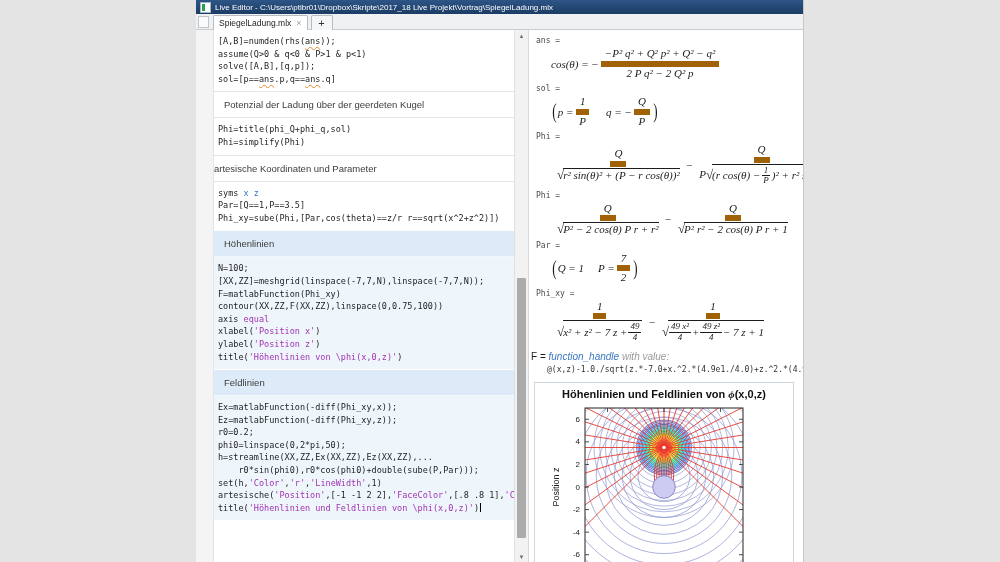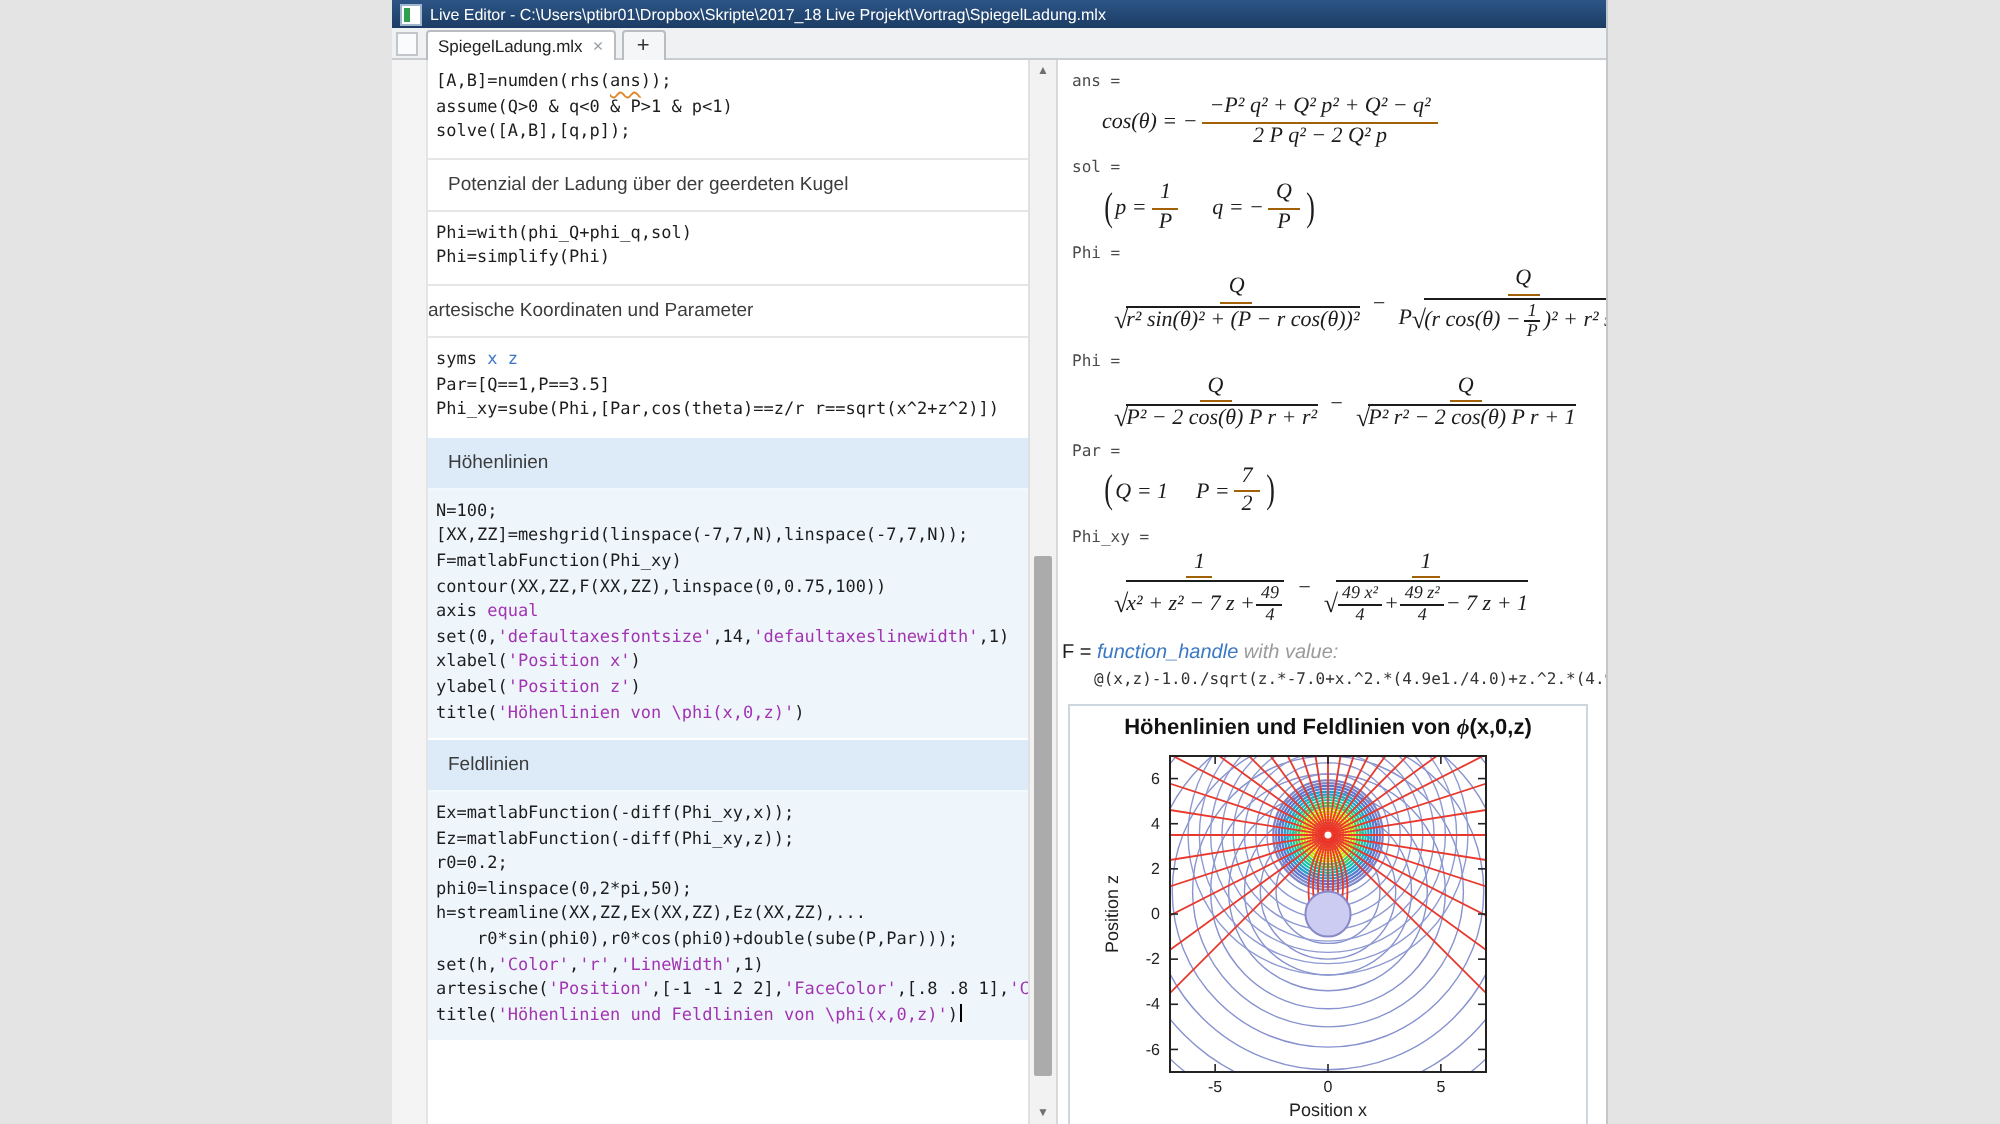--- a/index.html
+++ b/index.html
@@ -45,21 +45,21 @@
   .tok-b{color:#3b78c3;}
   .tok-w{text-decoration:underline wavy #e0882a 1px;text-underline-offset:2px;}
   .tok-caret{display:inline-block;border-left:1px solid #000;height:9px;margin-left:1px;vertical-align:-1px;}
   
   .out-pane{flex:1;background:#fff;border-left:1px solid #d8d8d8;overflow:hidden;position:relative;
     padding-top:1px;}
   .out-label{font-family:"DejaVu Sans Mono",monospace;font-size:8px;color:#4a4a4a;margin:5px 0 0 7px;white-space:pre;}
   .eq{font-family:"Liberation Serif",serif;font-style:italic;font-size:11px;color:#1c1c1c;
     margin:3px 0 4px 22px;display:flex;align-items:center;white-space:nowrap;}
   .frac{display:inline-flex;flex-direction:column;align-items:center;margin:0 2px;}
-  .frac .num{padding:0 4px 1px;border-bottom:1px solid #a16207;line-height:1.05;display:flex;align-items:center;}
+  .frac .num{padding:0 4px 1px;border-bottom:6px solid #a16207;line-height:1.05;display:flex;align-items:center;}
   .frac .den{padding:1px 4px 0;line-height:1.05;display:flex;align-items:center;}
   .rad{font-style:normal;font-size:13px;margin-right:-1px;}
   .ov{border-top:1px solid #1c1c1c;padding-top:1px;display:inline-flex;align-items:center;}
   .bigp{font-style:normal;font-size:20px;font-weight:400;color:#1c1c1c;display:inline-block;transform:scaleX(.65);}
   .minifrac{display:inline-flex;flex-direction:column;align-items:center;font-size:9px;margin:0 1px;}
   .minifrac .num{padding:0 2px;border-bottom:1px solid #1c1c1c;line-height:1.05;}
   .minifrac .den{padding:0 2px;line-height:1.05;}
   .gap14{display:inline-block;width:14px;}
   .fline{font-family:Liberation Sans, sans-serif;font-size:10px;margin:9px 0 0 2px;white-space:pre;color:#1d1d1d;}
   .fline .ftype{color:#3b78c3;font-style:italic;}
@@ -90,40 +90,40 @@
     </div>
   </div>
   <div class="content">
     <div class="code-pane">
       <div class="gutter"></div>
       <div class="code-scroll" id="code-sections">
           <div class="code-block">
             <div class="code-line"><span>[A,B]=numden(rhs(</span><span class="tok-w">ans</span><span>));</span></div>
             <div class="code-line"><span>assume(Q&gt;0 &amp; q&lt;0 &amp; P&gt;1 &amp; p&lt;1)</span></div>
             <div class="code-line"><span>solve([A,B],[q,p]);</span></div>
+            <div class="code-line"><span>sol=[p==</span><span class="tok-w">ans</span><span>.p,q==</span><span class="tok-w">ans</span><span>.q]</span></div>
           </div>
           <div class="sec-heading">Potenzial der Ladung über der geerdeten Kugel</div>
           <div class="code-block">
-            <div class="code-line"><span>Phi=with(phi_Q+phi_q,sol)</span></div>
+            <div class="code-line"><span>Phi=title(phi_Q+phi_q,sol)</span></div>
             <div class="code-line"><span>Phi=simplify(Phi)</span></div>
           </div>
           <div class="sec-heading cut">artesische Koordinaten und Parameter</div>
           <div class="code-block">
             <div class="code-line"><span>syms </span><span class="tok-b">x z</span></div>
             <div class="code-line"><span>Par=[Q==1,P==3.5]</span></div>
             <div class="code-line"><span>Phi_xy=sube(Phi,[Par,cos(theta)==z/r r==sqrt(x^2+z^2)])</span></div>
           </div>
           <div class="sec-heading hl-head">Höhenlinien</div>
           <div class="code-block hl-code">
             <div class="code-line"><span>N=100;</span></div>
             <div class="code-line"><span>[XX,ZZ]=meshgrid(linspace(-7,7,N),linspace(-7,7,N));</span></div>
             <div class="code-line"><span>F=matlabFunction(Phi_xy)</span></div>
             <div class="code-line"><span>contour(XX,ZZ,F(XX,ZZ),linspace(0,0.75,100))</span></div>
             <div class="code-line"><span>axis </span><span class="tok-s">equal</span></div>
-            <div class="code-line"><span>set(0,</span><span class="tok-s">'defaultaxesfontsize'</span><span>,14,</span><span class="tok-s">'defaultaxeslinewidth'</span><span>,1)</span></div>
             <div class="code-line"><span>xlabel(</span><span class="tok-s">'Position x'</span><span>)</span></div>
             <div class="code-line"><span>ylabel(</span><span class="tok-s">'Position z'</span><span>)</span></div>
             <div class="code-line"><span>title(</span><span class="tok-s">'Höhenlinien von \phi(x,0,z)'</span><span>)</span></div>
           </div>
           <div class="sec-heading hl-head">Feldlinien</div>
           <div class="code-block hl-code">
             <div class="code-line"><span>Ex=matlabFunction(-diff(Phi_xy,x));</span></div>
             <div class="code-line"><span>Ez=matlabFunction(-diff(Phi_xy,z));</span></div>
             <div class="code-line"><span>r0=0.2;</span></div>
             <div class="code-line"><span>phi0=linspace(0,2*pi,50);</span></div>

